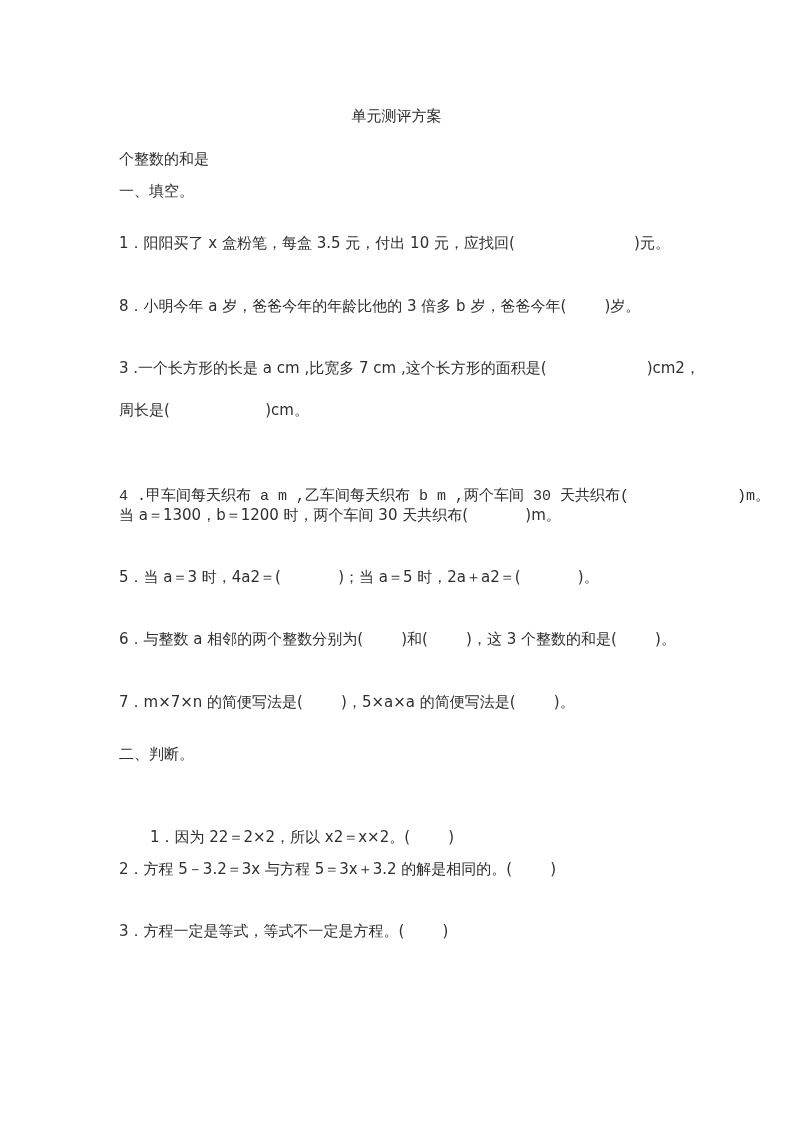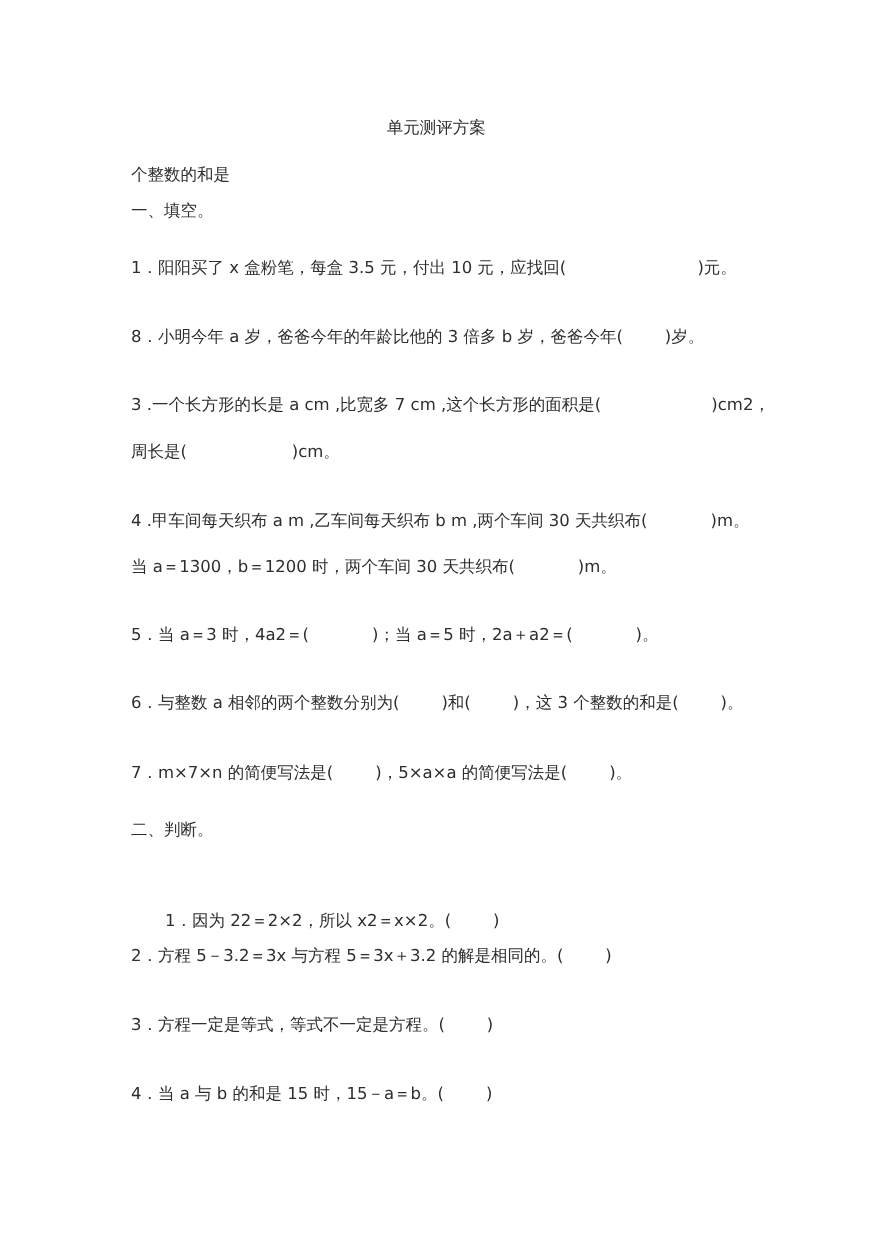--- a/index.html
+++ b/index.html
@@ -29,25 +29,24 @@
 <div class="page">
   <div class="title">单元测评方案</div>
 
   <div class="line" style="top:149px;">个整数的和是</div>
   <div class="line heading" style="top:181px;">一、填空。</div>
 
   <div class="line" style="top:233px;">1．阳阳买了 x 盒粉笔，每盒 3.5 元，付出 10 元，应找回(                         )元。</div>
   <div class="line" style="top:296px;">8．小明今年 a 岁，爸爸今年的年龄比他的 3 倍多 b 岁，爸爸今年(        )岁。</div>
   <div class="line" style="top:358px;">3 .一个长方形的长是 a cm ,比宽多 7 cm ,这个长方形的面积是(                     )cm2，</div>
   <div class="line" style="top:400px;">周长是(                    )cm。</div>
-  <div class="line" style="top:463px;">4 .甲车间每天织布 a m ,乙车间每天织布 b m ,两个车间 30 天共织布(            )m。</div>
+  <div class="line" style="top:487px;font-family:Liberation Mono, monospace;">4 .甲车间每天织布 a m ,乙车间每天织布 b m ,两个车间 30 天共织布(            )m。</div>
   <div class="line" style="top:505px;">当 a＝1300，b＝1200 时，两个车间 30 天共织布(            )m。</div>
   <div class="line" style="top:567px;">5．当 a＝3 时，4a2＝(            )；当 a＝5 时，2a＋a2＝(            )。</div>
   <div class="line" style="top:629px;">6．与整数 a 相邻的两个整数分别为(        )和(        )，这 3 个整数的和是(        )。</div>
   <div class="line" style="top:692px;">7．m×7×n 的简便写法是(        )，5×a×a 的简便写法是(        )。</div>
 
   <div class="line heading" style="top:744px;">二、判断。</div>
 
   <div class="line" style="top:827px;margin-left:31px;">1．因为 22＝2×2，所以 x2＝x×2。(        )</div>
   <div class="line" style="top:859px;">2．方程 5－3.2＝3x 与方程 5＝3x＋3.2 的解是相同的。(        )</div>
   <div class="line" style="top:921px;">3．方程一定是等式，等式不一定是方程。(        )</div>
-  <div class="line" style="top:984px;">4．当 a 与 b 的和是 15 时，15－a＝b。(        )</div>
 </div>
 
 </body></html>

